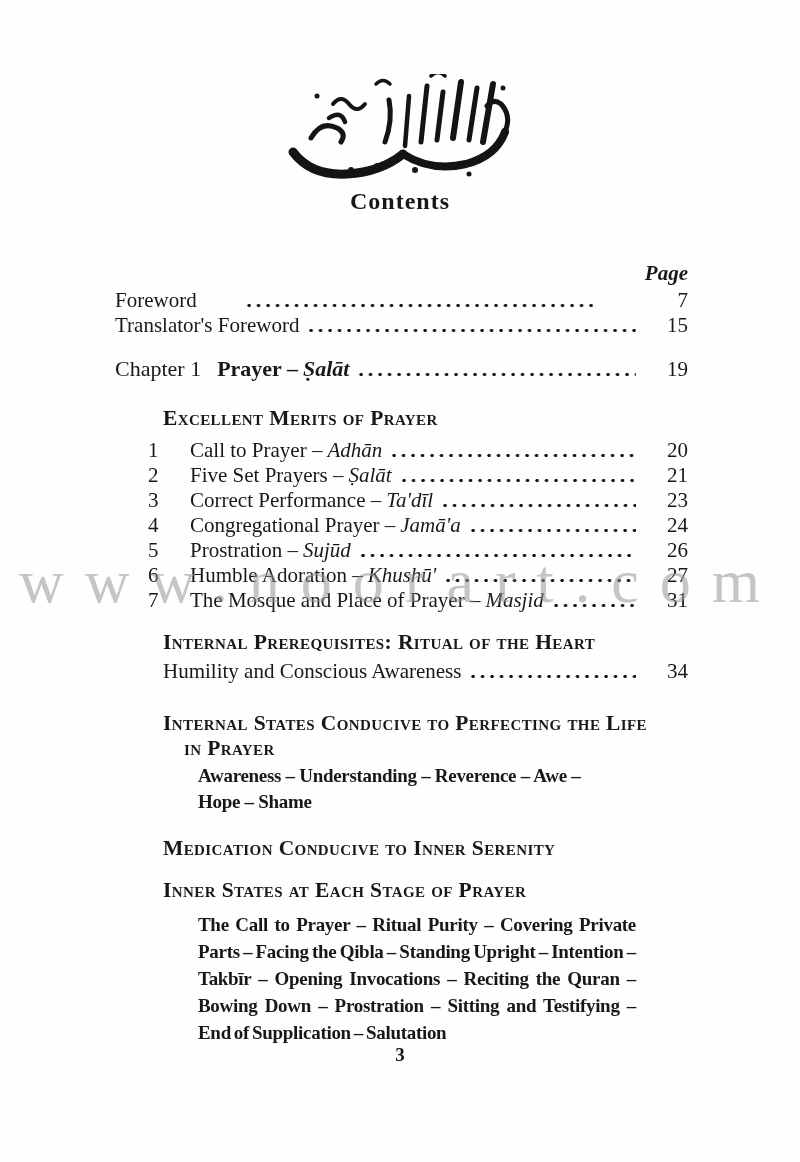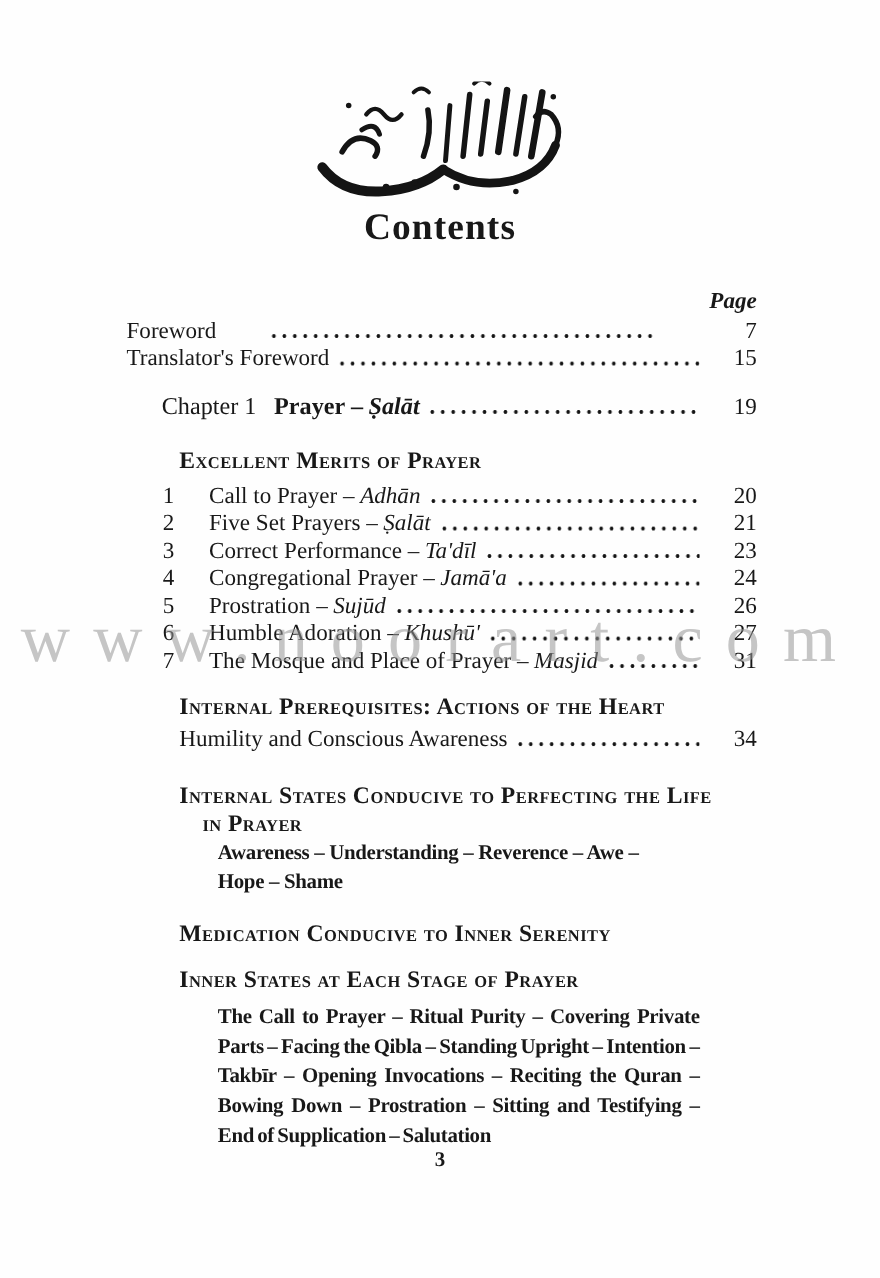--- a/index.html
+++ b/index.html
@@ -12,21 +12,21 @@
     font-family:"Liberation Serif","DejaVu Serif",serif;
     color:#181818;
   }
   .calligraphy{
     position:absolute;top:74px;left:50%;transform:translateX(-50%);
     width:240px;height:112px;
   }
   .title{
     position:absolute;top:188px;left:0;width:100%;
     margin:0;text-align:center;
-    font-size:34px;font-weight:600;letter-spacing:1px;
+    font-size:24px;font-weight:600;letter-spacing:1px;
   }
   .page-label{
     position:absolute;top:261px;right:112px;
     font-style:italic;font-weight:700;font-size:21px;
   }
   .row{
     position:absolute;left:115px;right:112px;
     display:flex;align-items:baseline;
     font-size:21px;line-height:24px;white-space:nowrap;
   }
@@ -66,21 +66,21 @@
   .watermark{
     position:absolute;top:546px;left:50%;transform:translateX(-50%);
     white-space:nowrap;z-index:5;
     font-size:62px;letter-spacing:21px;
     color:rgba(150,150,150,0.55);
     pointer-events:none;
   }
   
   .r-fore{top:288px;gap:40px;}
   .r-trans{top:313px;}
-  .r-chap{top:357px;margin-left:32px;}
+  .r-chap{top:357px;}
   .h-merits{top:406px;}
   .r-i0{top:438px;} .r-i1{top:463px;} .r-i2{top:488px;} .r-i3{top:513px;}
   .r-i4{top:538px;} .r-i5{top:563px;} .r-i6{top:588px;}
   .h-prereq{top:630px;}
   .r-humility{top:659px;}
   .h-states1{top:711px;}
   .h-states2{top:736px;}
   .h-medication{top:836px;}
   .h-inner{top:878px;}
 </style>
@@ -179,21 +179,21 @@
     <span class="leader"></span>
     <span class="pg">27</span>
   </div>
   <div class="row item r-i6">
     <span class="item-num">7</span>
     <span class="lbl"><span>The Mosque and Place of Prayer –</span><span class="term">Masjid</span></span>
     <span class="leader"></span>
     <span class="pg">31</span>
   </div>
 
-  <div class="heading h-prereq">Internal Prerequisites:  Actions of the Heart</div>
+  <div class="heading h-prereq">Internal Prerequisites:  Ritual of the Heart</div>
   <div class="row indent r-humility">
     <span class="lbl">Humility and Conscious Awareness</span>
     <span class="leader"></span>
     <span class="pg">34</span>
   </div>
 
   <div class="heading h-states1">Internal States Conducive to Perfecting the Life</div>
   <div class="heading cont h-states2">in Prayer</div>
 
   <div class="bold-block states">Awareness – Understanding – Reverence – Awe – Hope – Shame</div>

